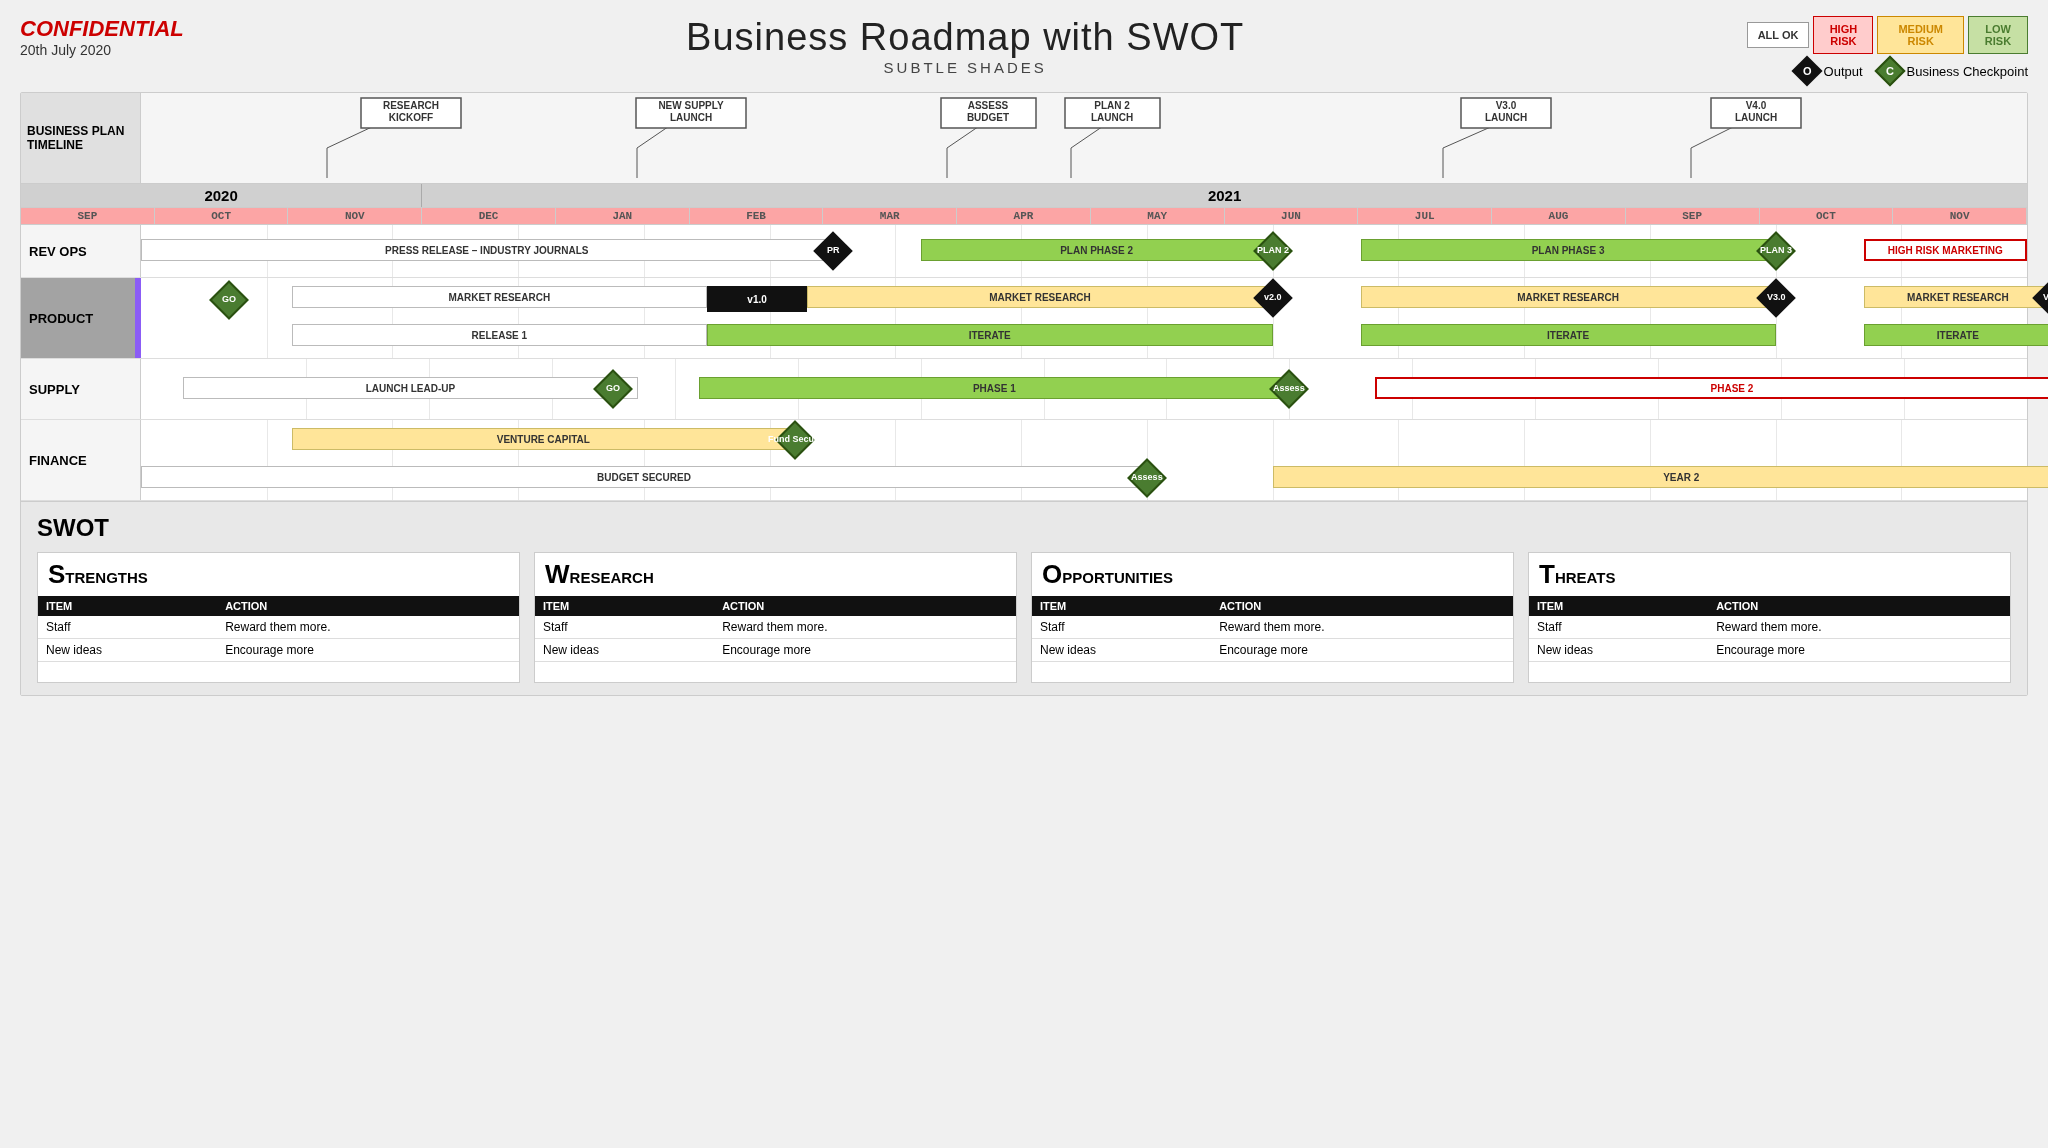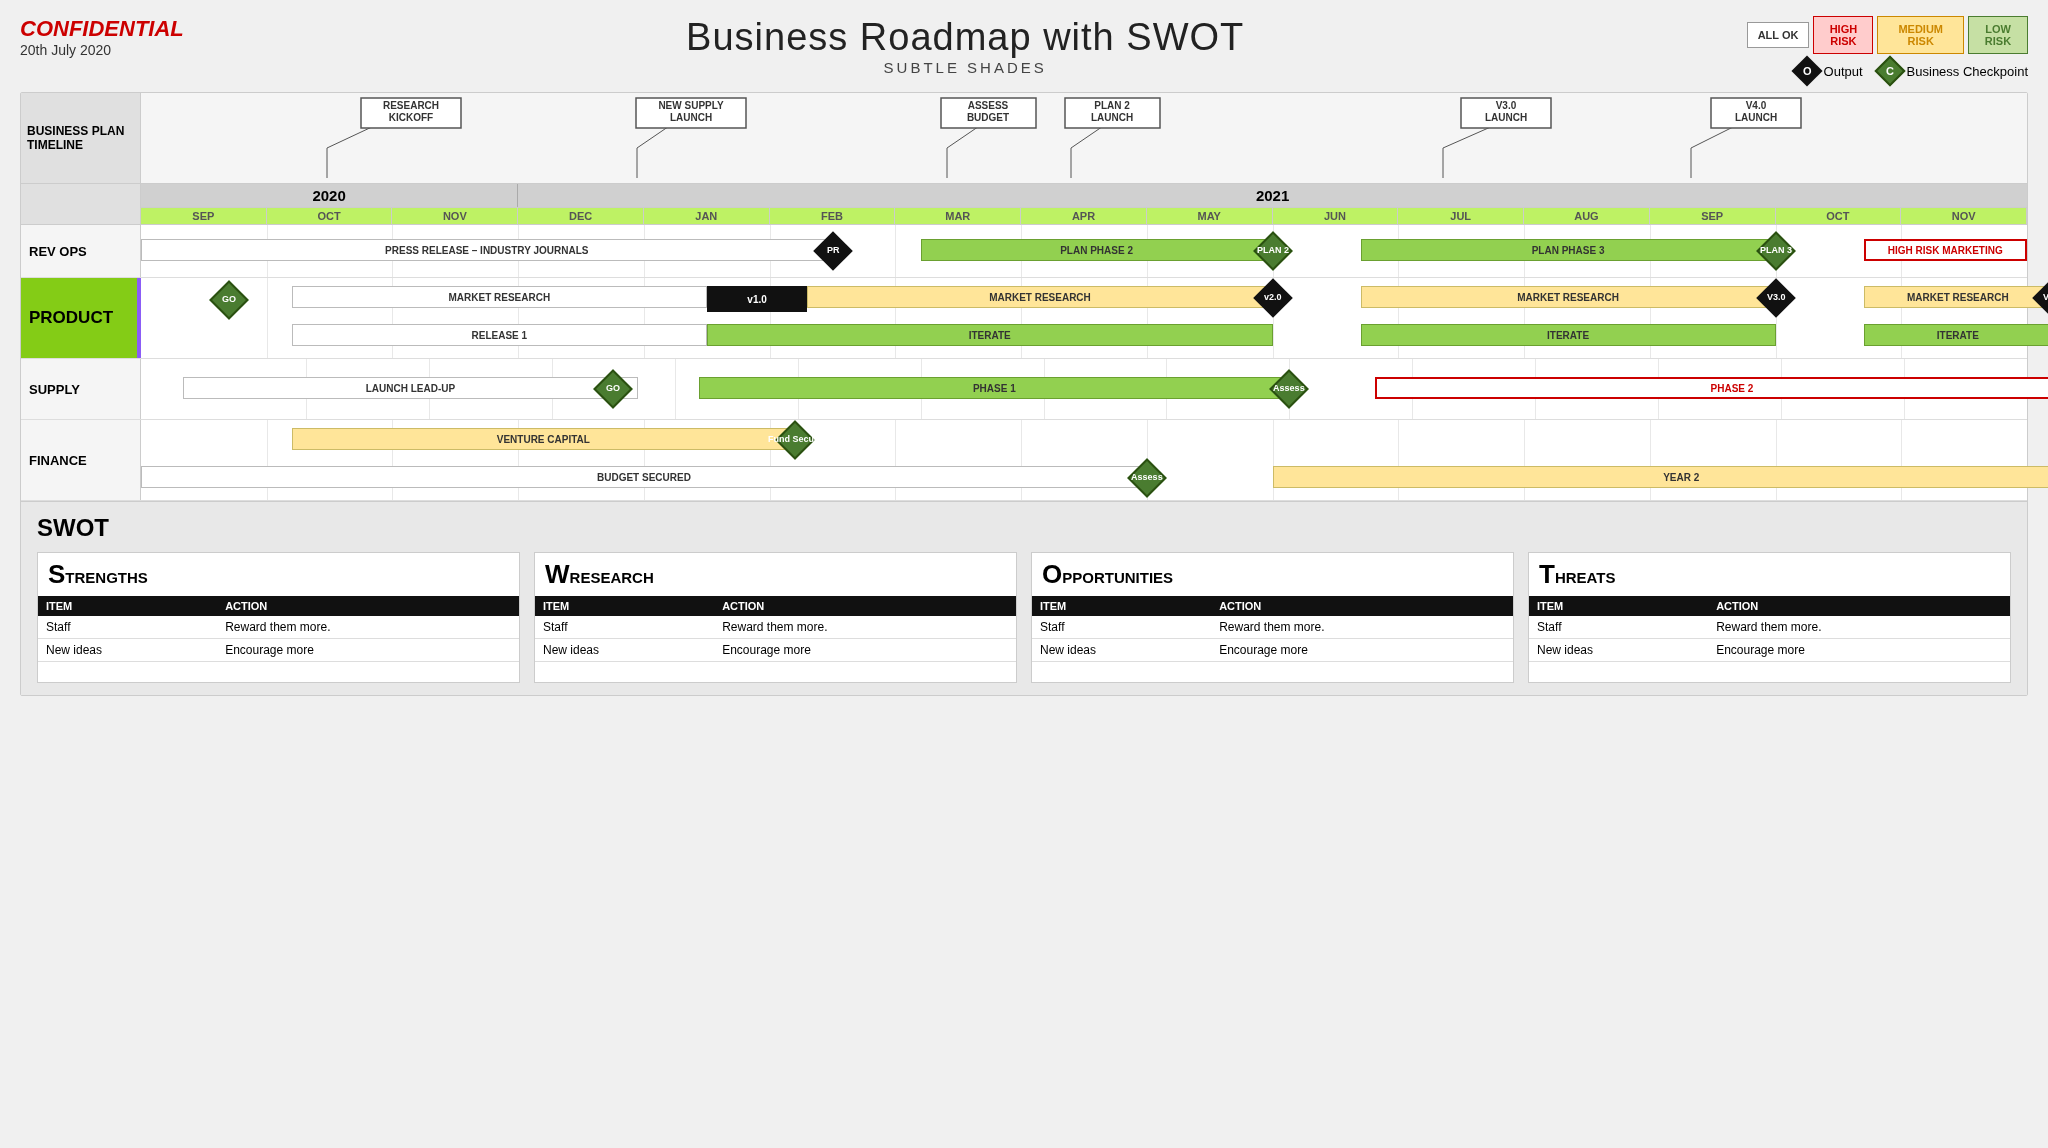--- a/index.html
+++ b/index.html
@@ -262,32 +262,32 @@
 
             <line x1="1550" y1="55" x2="1550" y2="85" stroke="#555" stroke-width="1"></line>
             <line x1="1550" y1="55" x2="1610" y2="25" stroke="#555" stroke-width="1"></line>
             <rect x="1570" y="5" width="90" height="30" fill="white" stroke="#555" stroke-width="1.5"></rect>
             <text x="1615" y="16" text-anchor="middle" font-size="10" font-weight="bold" fill="#333">V4.0</text>
             <text x="1615" y="28" text-anchor="middle" font-size="10" font-weight="bold" fill="#333">LAUNCH</text>
           </svg>
         </div>
       </div>
 
-      <div style="display:flex;border-bottom:1px solid #ccc;">
+      <div style="display:flex;border-bottom:1px solid #ccc;flex-direction:column;">
         <div style="width:120px;min-width:120px;border-right:1px solid #ccc;background:#e0e0e0;"></div>
         <div style="flex:1;display:flex;flex-direction:column;">
 
           <div style="display:flex;border-bottom:1px solid #ccc;background:#d0d0d0;">
 
             <div style="width:calc(3/15*100%);text-align:center;font-weight:bold;font-size:15px;border-right:1px solid #aaa;padding:3px 0;">2020</div>
 
             <div style="width:calc(12/15*100%);text-align:center;font-weight:bold;font-size:15px;padding:3px 0;">2021</div>
           </div>
 
-          <div style="display:flex;background:#bef264;" id="month-row">
+          <div style="display:flex;background:#fca5a5;font-family:Liberation Mono, monospace;" id="month-row">
           <div style="flex: 1 1 0%; text-align: center; font-size: 11px; border-right: 1px solid rgb(204, 204, 204); padding: 2px 0px; color: rgb(85, 85, 85); font-weight: bold;">SEP</div>
               <div style="flex: 1 1 0%; text-align: center; font-size: 11px; border-right: 1px solid rgb(204, 204, 204); padding: 2px 0px; color: rgb(85, 85, 85); font-weight: bold;">OCT</div>
               <div style="flex: 1 1 0%; text-align: center; font-size: 11px; border-right: 1px solid rgb(204, 204, 204); padding: 2px 0px; color: rgb(85, 85, 85); font-weight: bold;">NOV</div>
               <div style="flex: 1 1 0%; text-align: center; font-size: 11px; border-right: 1px solid rgb(204, 204, 204); padding: 2px 0px; color: rgb(85, 85, 85); font-weight: bold;">DEC</div>
               <div style="flex: 1 1 0%; text-align: center; font-size: 11px; border-right: 1px solid rgb(204, 204, 204); padding: 2px 0px; color: rgb(85, 85, 85); font-weight: bold;">JAN</div>
               <div style="flex: 1 1 0%; text-align: center; font-size: 11px; border-right: 1px solid rgb(204, 204, 204); padding: 2px 0px; color: rgb(85, 85, 85); font-weight: bold;">FEB</div>
               <div style="flex: 1 1 0%; text-align: center; font-size: 11px; border-right: 1px solid rgb(204, 204, 204); padding: 2px 0px; color: rgb(85, 85, 85); font-weight: bold;">MAR</div>
               <div style="flex: 1 1 0%; text-align: center; font-size: 11px; border-right: 1px solid rgb(204, 204, 204); padding: 2px 0px; color: rgb(85, 85, 85); font-weight: bold;">APR</div>
               <div style="flex: 1 1 0%; text-align: center; font-size: 11px; border-right: 1px solid rgb(204, 204, 204); padding: 2px 0px; color: rgb(85, 85, 85); font-weight: bold;">MAY</div>
               <div style="flex: 1 1 0%; text-align: center; font-size: 11px; border-right: 1px solid rgb(204, 204, 204); padding: 2px 0px; color: rgb(85, 85, 85); font-weight: bold;">JUN</div>
@@ -333,21 +333,21 @@
             <div style="position: absolute; left: calc(86.6667% - 14px); top: 12px; width: 28px; height: 28px; z-index: 5;">
               <div style="width: 28px; height: 28px; transform: rotate(45deg); display: flex; align-items: center; justify-content: center; background: rgb(74, 124, 48); border: 2px solid rgb(42, 80, 16);">
                 <span style="transform: rotate(-45deg); color: rgb(255, 255, 255); font-size: 9px; font-weight: bold; text-align: center; white-space: nowrap; line-height: 1.1;">PLAN 3</span>
               </div>
             </div>
             <div style="position: absolute; left: 91.3333%; width: 8.66667%; top: 14px; height: 22px; display: flex; align-items: center; justify-content: center; font-size: 10px; font-weight: bold; overflow: hidden; background: rgb(255, 255, 255); border: 2px solid rgb(204, 0, 0); color: rgb(204, 0, 0);">HIGH RISK MARKETING</div>
           </div>
       </div>
 
       <div style="display:flex;border-bottom:1px solid #ddd;min-height:80px;">
-        <div style="width:120px;min-width:120px;border-right:4px solid #8b5cf6;background:#84cc16;display:flex;align-items:center;padding:4px 8px;font-size:17px;font-weight:bold;">PRODUCT</div>
+        <div style="width:120px;min-width:120px;border-right:6px solid #8b5cf6;background:#a3a3a3;display:flex;align-items:center;padding:4px 8px;font-size:13px;font-weight:bold;">PRODUCT</div>
         <div style="flex: 1 1 0%; position: relative; min-height: 80px; height: 80px;" id="product-bars">
         <div style="position: absolute; top: 0px; bottom: 0px; width: 1px; background: rgb(232, 232, 232); left: 6.66667%;"></div>
             <div style="position: absolute; top: 0px; bottom: 0px; width: 1px; background: rgb(232, 232, 232); left: 13.3333%;"></div>
             <div style="position: absolute; top: 0px; bottom: 0px; width: 1px; background: rgb(232, 232, 232); left: 20%;"></div>
             <div style="position: absolute; top: 0px; bottom: 0px; width: 1px; background: rgb(232, 232, 232); left: 26.6667%;"></div>
             <div style="position: absolute; top: 0px; bottom: 0px; width: 1px; background: rgb(232, 232, 232); left: 33.3333%;"></div>
             <div style="position: absolute; top: 0px; bottom: 0px; width: 1px; background: rgb(232, 232, 232); left: 40%;"></div>
             <div style="position: absolute; top: 0px; bottom: 0px; width: 1px; background: rgb(232, 232, 232); left: 46.6667%;"></div>
             <div style="position: absolute; top: 0px; bottom: 0px; width: 1px; background: rgb(232, 232, 232); left: 53.3333%;"></div>
             <div style="position: absolute; top: 0px; bottom: 0px; width: 1px; background: rgb(232, 232, 232); left: 60%;"></div>

